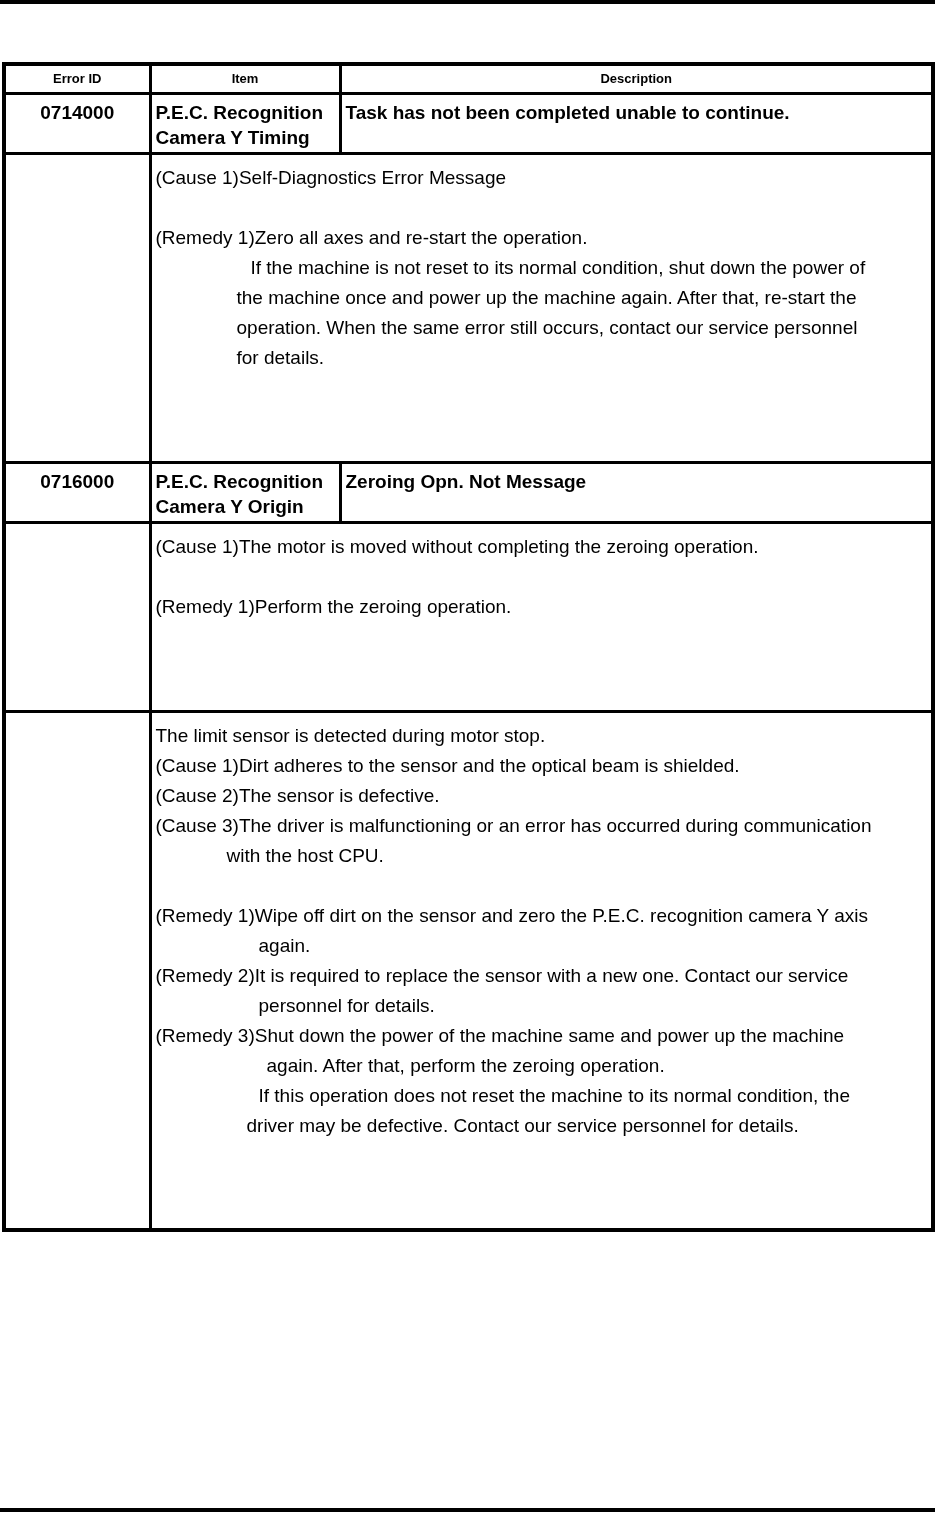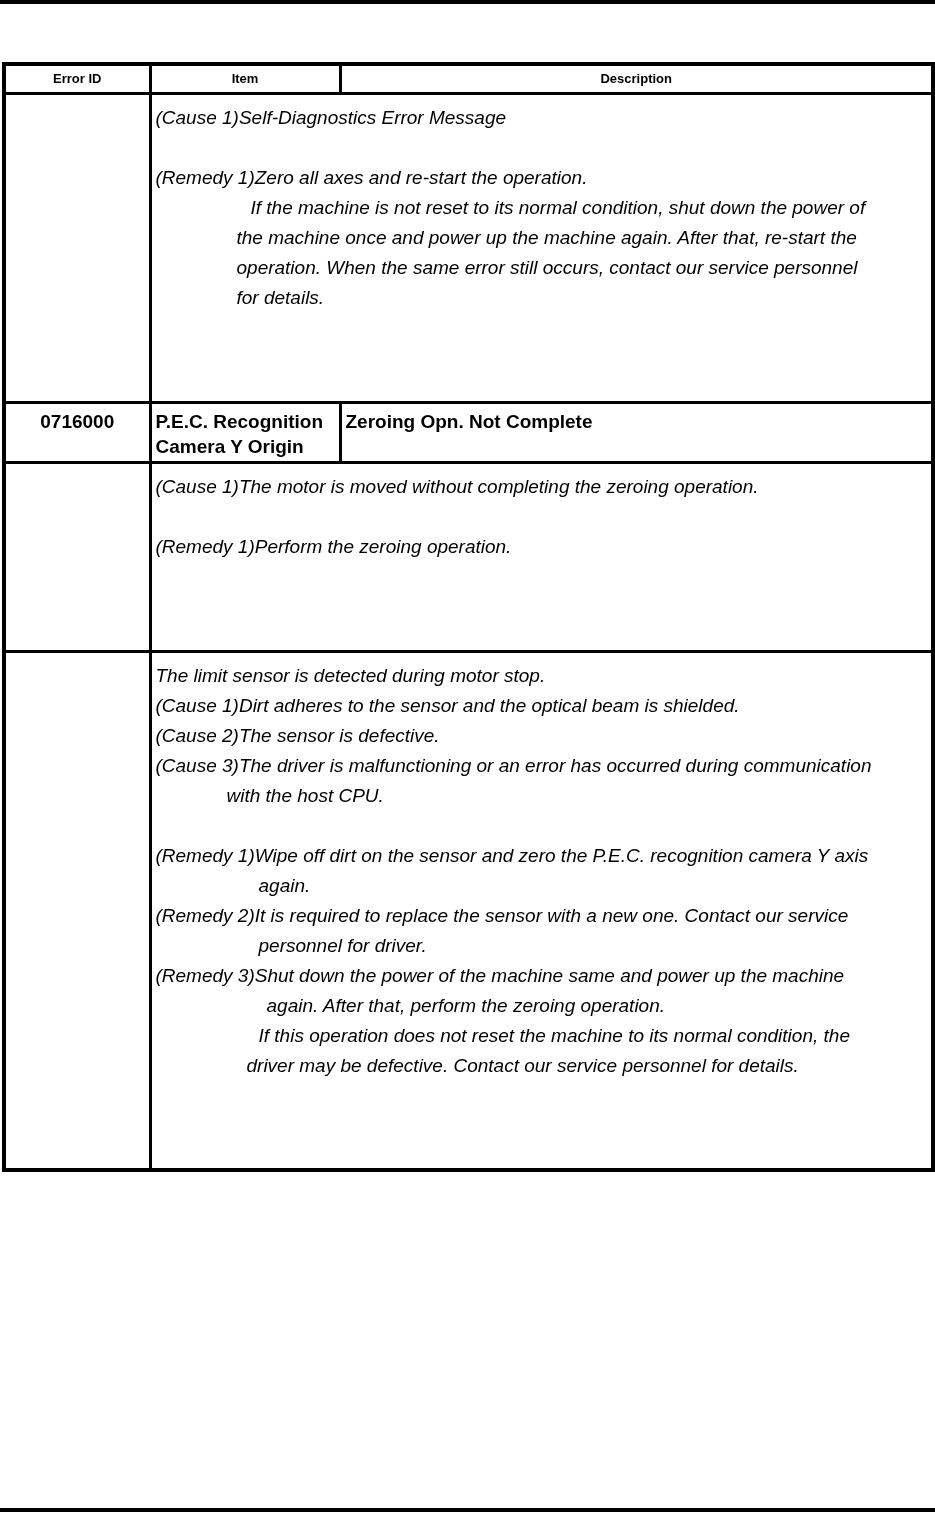--- a/index.html
+++ b/index.html
@@ -62,21 +62,21 @@
   }
   td.detail-cell {
     font-size: 19px;
     line-height: 30px;
     padding: 8px 6px 4px 4px;
     font-weight: normal;
   }
   td.detail-0 { height: 294px; }
   td.detail-1 { height: 174px; }
   td.detail-2 { height: 503px; }
-  .dline { display: flex; white-space: nowrap; font-style: italic; }
+  .dline { display: flex; white-space: nowrap; }
   .dline.blank { height: 30px; }
   .dlabel { flex: 0 0 71px; }
   .dtext { flex: 0 0 auto; }
 </style>
 </head>
 <body>
 
 <div id="top-rule" class="rule"></div>
 
 <table class="err-table">
@@ -86,20 +86,28 @@
     <col style="width:593px">
   </colgroup>
   <thead>
     <tr>
       <th>Error ID</th>
       <th>Item</th>
       <th>Description</th>
     </tr>
   </thead>
   <tbody>
+      <tr class="entry-row">
+        <td class="entry-id">0714000</td>
+        <td class="entry-item">
+          <div>P.E.C. Recognition</div>
+          <div>Camera Y Timing</div>
+        </td>
+        <td class="entry-desc">Task has not been completed unable to continue.</td>
+      </tr>
       <tr class="detail-row">
         <td class="detail-empty"></td>
         <td class="detail-cell detail-0" colspan="2">
           <div class="dline">
             <span class="dlabel">(Cause 1)</span>
             <span class="dtext">Self-Diagnostics Error Message</span>
           </div>
           <div class="dline blank"></div>
           <div class="dline">
             <span class="dlabel">(Remedy 1)</span>
@@ -122,21 +130,21 @@
             <span class="dtext" style="margin-left: 10px;">for details.</span>
           </div>
         </td>
       </tr>
       <tr class="entry-row">
         <td class="entry-id">0716000</td>
         <td class="entry-item">
           <div>P.E.C. Recognition</div>
           <div>Camera Y Origin</div>
         </td>
-        <td class="entry-desc">Zeroing Opn. Not Complete</td>
+        <td class="entry-desc">Zeroing Opn. Not Message</td>
       </tr>
       <tr class="detail-row">
         <td class="detail-empty"></td>
         <td class="detail-cell detail-1" colspan="2">
           <div class="dline">
             <span class="dlabel">(Cause 1)</span>
             <span class="dtext">The motor is moved without completing the zeroing operation.</span>
           </div>
           <div class="dline blank"></div>
           <div class="dline">
@@ -173,21 +181,21 @@
           <div class="dline">
             <span class="dlabel"></span>
             <span class="dtext" style="margin-left: 32px;">again.</span>
           </div>
           <div class="dline">
             <span class="dlabel">(Remedy 2)</span>
             <span class="dtext">It is required to replace the sensor with a new one. Contact our service</span>
           </div>
           <div class="dline">
             <span class="dlabel"></span>
-            <span class="dtext" style="margin-left: 32px;">personnel for driver.</span>
+            <span class="dtext" style="margin-left: 32px;">personnel for details.</span>
           </div>
           <div class="dline">
             <span class="dlabel">(Remedy 3)</span>
             <span class="dtext">Shut down the power of the machine same and power up the machine</span>
           </div>
           <div class="dline">
             <span class="dlabel"></span>
             <span class="dtext" style="margin-left: 40px;">again. After that, perform the zeroing operation.</span>
           </div>
           <div class="dline">

